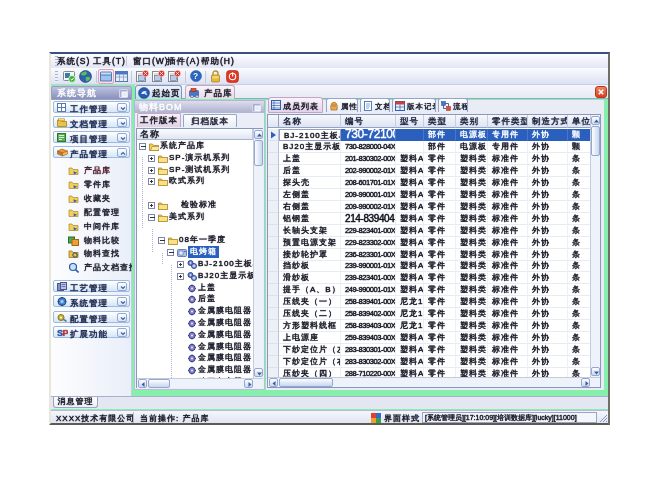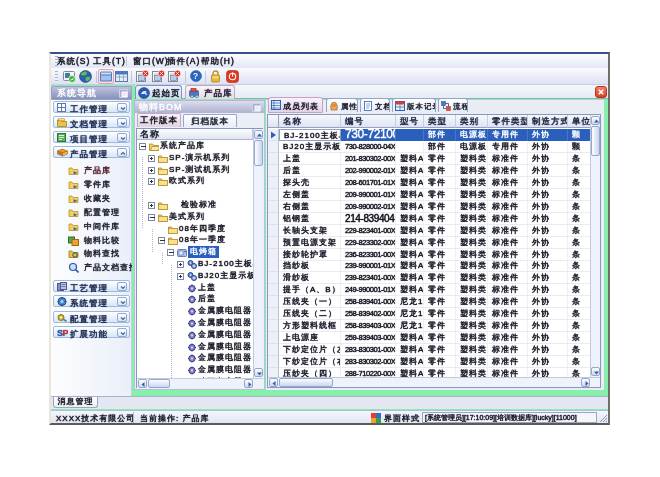--- a/index.html
+++ b/index.html
@@ -396,27 +396,20 @@
       </div>
 <div class="trow" style="top:82px;">
         <span class="texp" style="left:11px;">
           <i style="width:5px;left:1px;"></i>
         </span>
         <span class="tfold" style="left:21px;"><svg width="10" height="9">
             <path d="M0.5 2 L3.5 2 L4.5 3.5 L9.5 3.5 L9.5 8.5 L0.5 8.5 Z" fill="#f8d060" stroke="#9a7818" stroke-width="0.7"></path>
             <rect x="0.5" y="3.5" width="9" height="5" fill="#fbe088" stroke="#9a7818" stroke-width="0.5"></rect>
           </svg></span>
         <span class="tlabel" style="left:32px;">美式系列</span>
-      </div>
-<div class="trow" style="top:94px;">
-        <span class="tfold" style="left:31px;"><svg width="10" height="9">
-            <path d="M0.5 2 L3.5 2 L4.5 3.5 L9.5 3.5 L9.5 8.5 L0.5 8.5 Z" fill="#f8d060" stroke="#9a7818" stroke-width="0.7"></path>
-            <rect x="0.5" y="3.5" width="9" height="5" fill="#fbe088" stroke="#9a7818" stroke-width="0.5"></rect>
-          </svg></span>
-        <span class="tlabel" style="left:42px;">08年四季度</span>
       </div>
 <div class="trow" style="top:105px;">
         <span class="texp" style="left:21px;">
           <i style="width:5px;left:1px;"></i>
         </span>
         <span class="tfold" style="left:31px;"><svg width="10" height="9">
             <path d="M0.5 2 L3.5 2 L4.5 3.5 L9.5 3.5 L9.5 8.5 L0.5 8.5 Z" fill="#f8d060" stroke="#9a7818" stroke-width="0.7"></path>
             <rect x="0.5" y="3.5" width="9" height="5" fill="#fbe088" stroke="#9a7818" stroke-width="0.5"></rect>
           </svg></span>
         <span class="tlabel" style="left:42px;">08年一季度</span>

